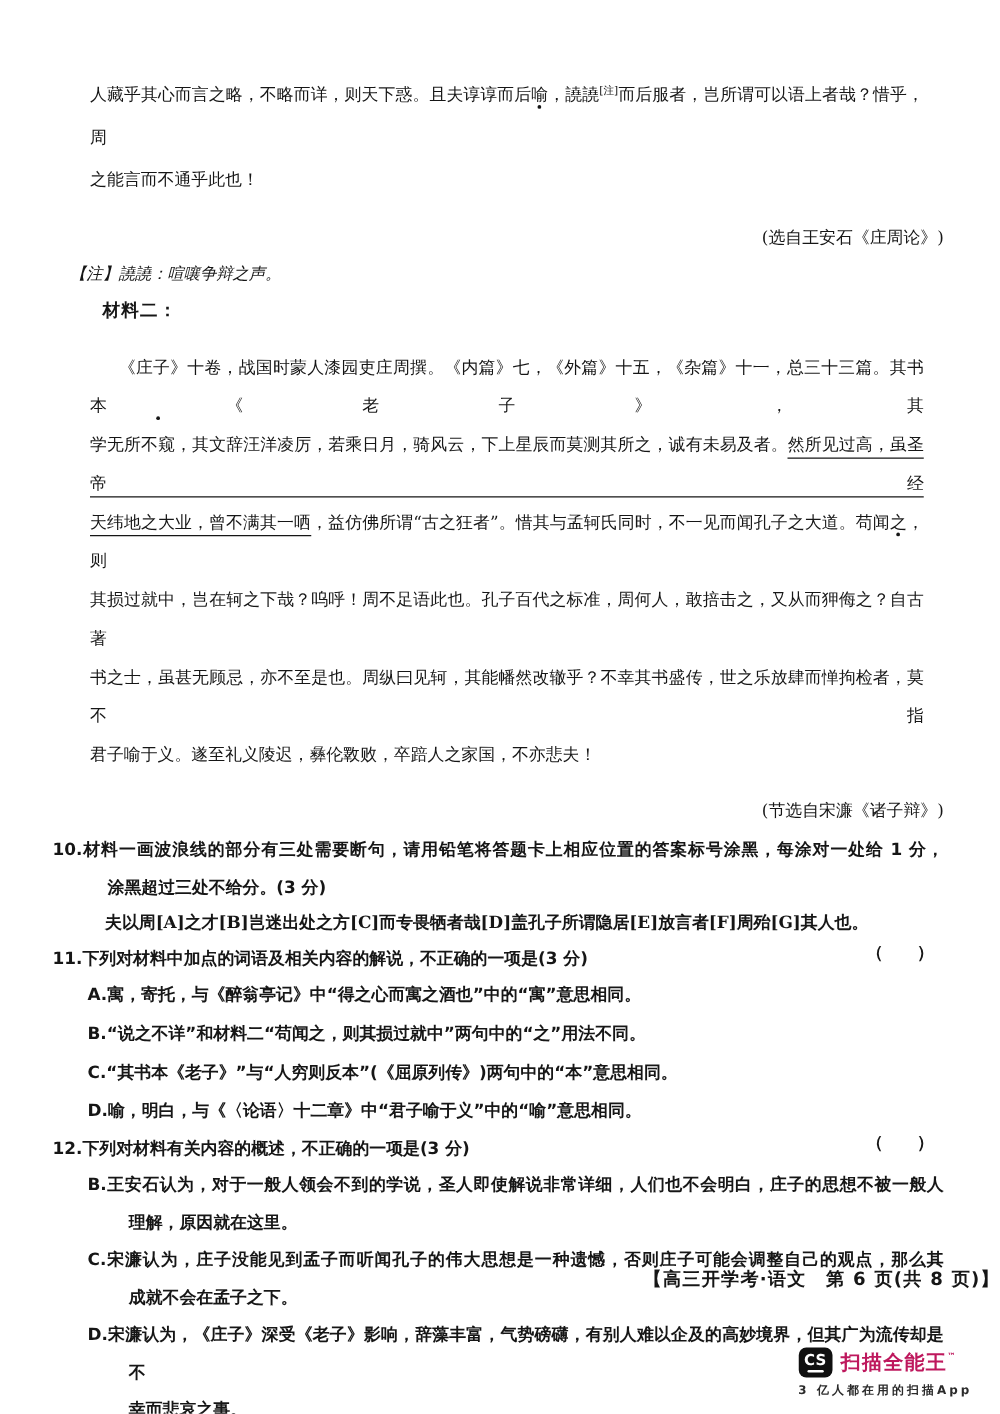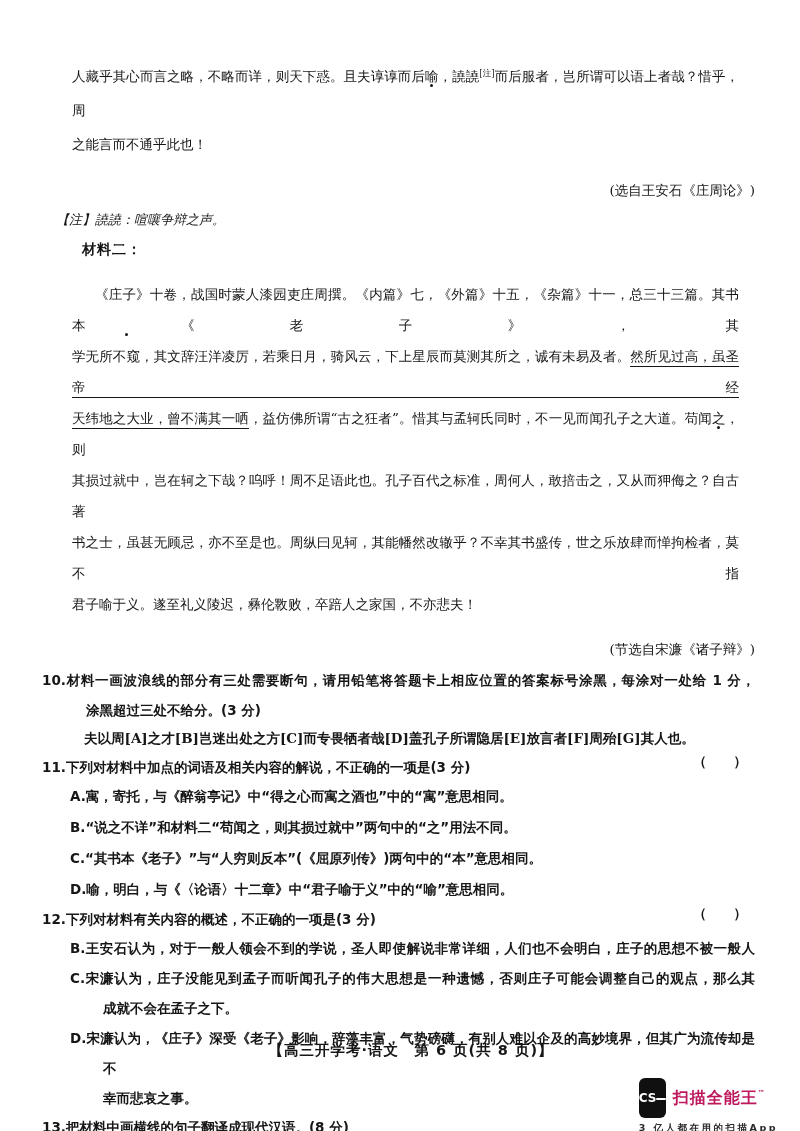--- a/index.html
+++ b/index.html
@@ -62,31 +62,31 @@
   }
   .sub-q{margin-left:21px; line-height:30px; font-weight:700;}
   .answer-row{
     display:flex; margin-left:38px; line-height:30px; margin-top:2px;
     font-weight:700;
   }
   .answer-label{white-space:nowrap;}
   .blank-line{flex:1; border-bottom:2px solid #1c1c1c; margin-bottom:6px; margin-left:4px;}
   
   .footer{
-    position:absolute; left:0; right:0; top:1038px;
-    text-align:center;
+    position:absolute; left:0; right:0; top:1012px;
+    text-align:right;
     font-family:"DejaVu Sans","Liberation Sans",sans-serif;
     font-weight:700; font-size:14.5px; line-height:24px; letter-spacing:1px;padding-left:22px;
   }
   
   .scanner{position:absolute; right:22px; top:1078px; text-align:left;}
   .scanner-row{display:flex; align-items:center; gap:7px;}
   .cs-icon{
-    width:27px; height:40px; background:#101010; border-radius:6px;
-    display:flex; flex-direction:row; align-items:center; justify-content:center;
+    width:27px; height:24px; background:#101010; border-radius:6px;
+    display:flex; flex-direction:column; align-items:center; justify-content:center;
     color:#fff; font-family:"DejaVu Sans","Liberation Sans",sans-serif;
     font-weight:700; font-size:12px; line-height:12px;
   }
   .cs-slot{width:13px; height:2px; background:#ffffff; margin-top:2px; border-radius:1px;}
   .brand{
     font-family:"DejaVu Sans","Liberation Sans",sans-serif;
     font-weight:700; font-size:16px; color:#be185d; letter-spacing:1px;
     position:relative;
   }
   .tm{font-size:7px; vertical-align:8px; letter-spacing:0;}
@@ -136,20 +136,21 @@
       <div class="option">D.喻，明白，与《〈论语〉十二章》中“君子喻于义”中的“喻”意思相同。</div>
     </div>
   </div>
 
   <div class="q-block">
     <div class="q-stem q-stem-one">12.下列对材料有关内容的概述，不正确的一项是(3 分)</div>
     <span class="bracket">（　　）</span>
     <div class="options">
       <div class="option2">
         <div class="fill">B.王安石认为，对于一般人领会不到的学说，圣人即使解说非常详细，人们也不会明白，庄子的思想不被一般人</div>
+        <div style="text-indent:0;">理解，原因就在这里。</div>
       </div>
       <div class="option2">
         <div class="fill">C.宋濂认为，庄子没能见到孟子而听闻孔子的伟大思想是一种遗憾，否则庄子可能会调整自己的观点，那么其</div>
         <div style="text-indent:0;">成就不会在孟子之下。</div>
       </div>
       <div class="option2">
         <div class="fill">D.宋濂认为，《庄子》深受《老子》影响，辞藻丰富，气势磅礴，有别人难以企及的高妙境界，但其广为流传却是不</div>
         <div style="text-indent:0;">幸而悲哀之事。</div>
       </div>
     </div>

